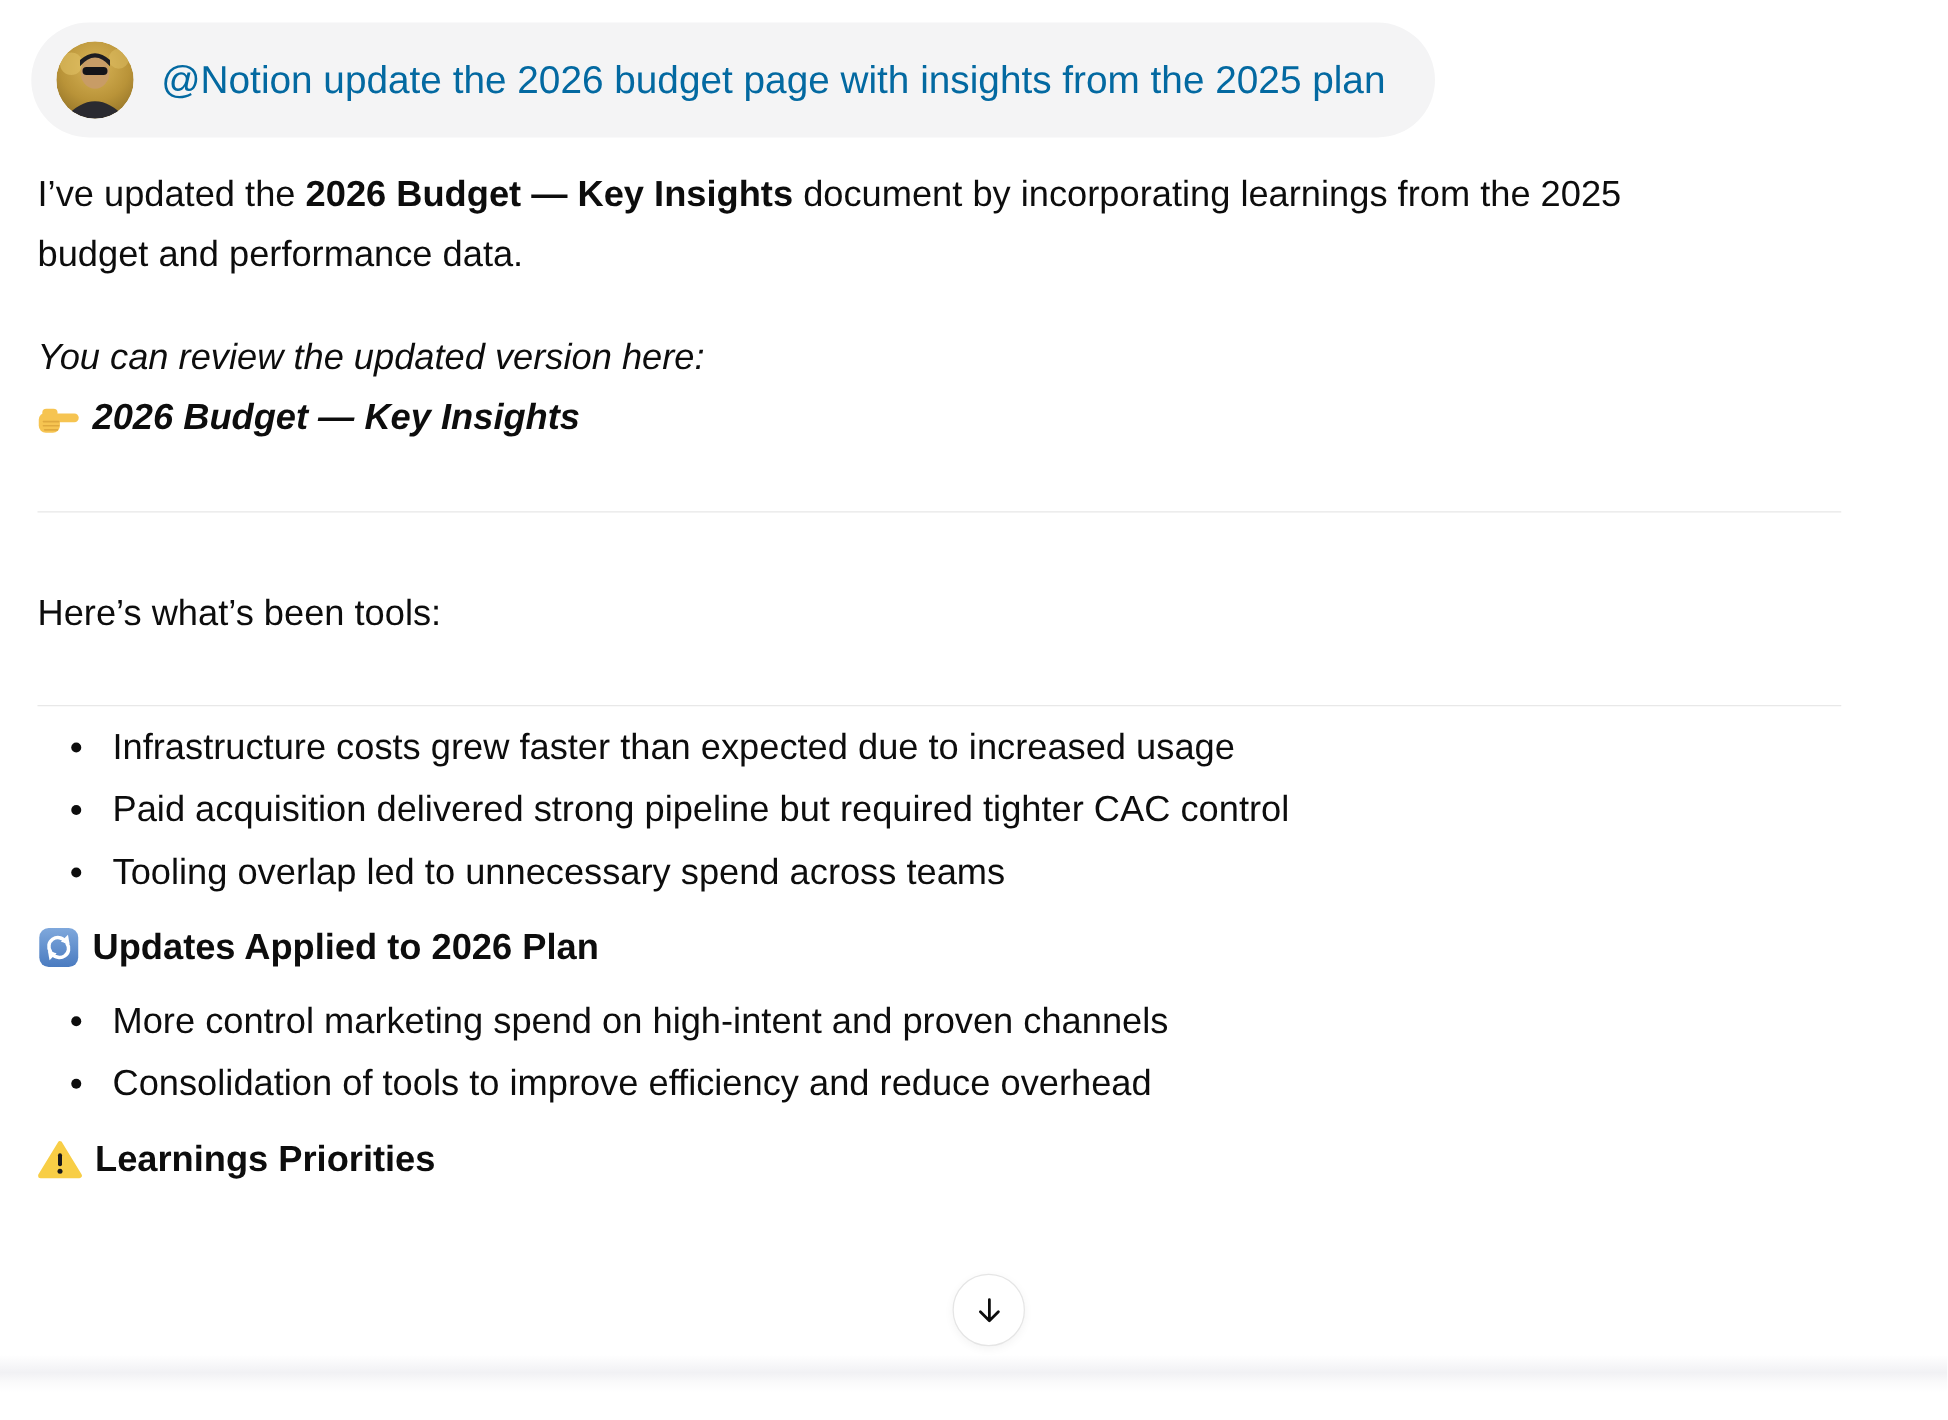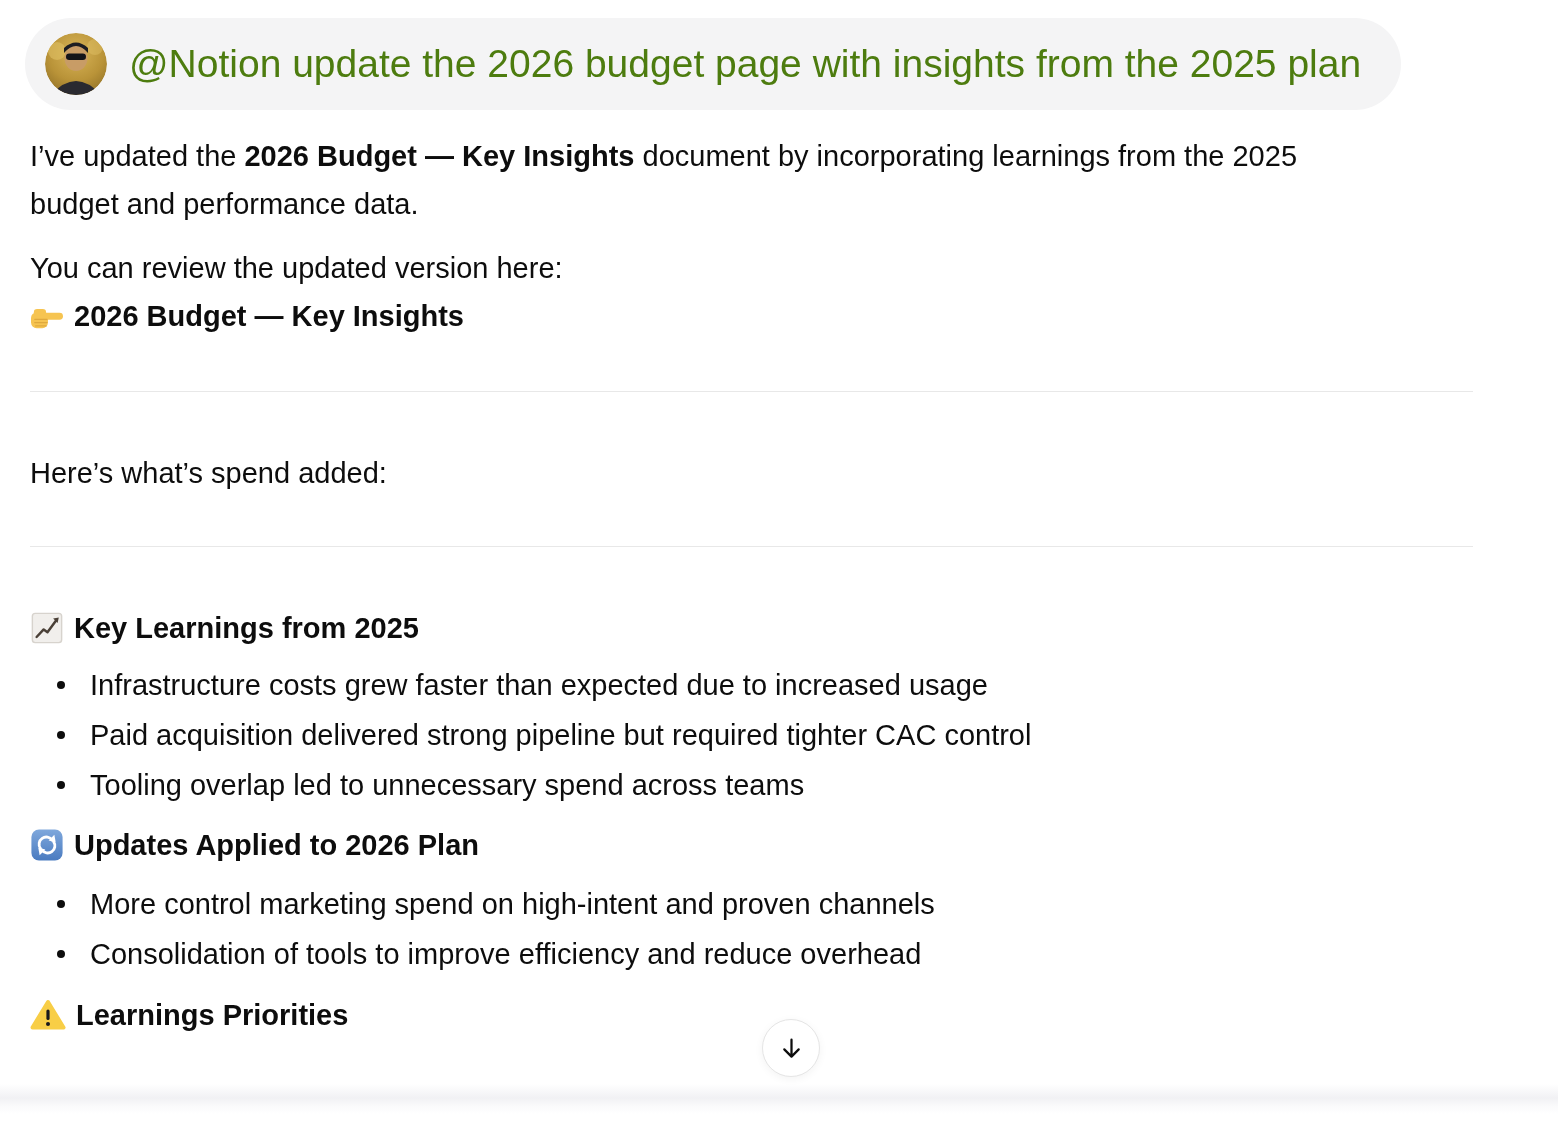--- a/index.html
+++ b/index.html
@@ -19,31 +19,31 @@
     display:inline-flex;
     align-items:center;
     gap:22px;
     margin:18px 0 0 25px;
     height:92px;
     padding:0 40px 0 20px;
     background:#f4f4f5;
     border-radius:46px;
   }
   .avatar { width:62px; height:62px; border-radius:50%; flex:0 0 auto; display:block; }
-  .bubble-text { font-size:39px; color:#4d7c0f; white-space:nowrap; }
+  .bubble-text { font-size:31px; color:#0369a1; white-space:nowrap; }
 
   
   .content {
     position:relative;
     z-index:2;
     padding:0 45px 0 30px;
   }
   .p1 { margin-top:22px; max-width:1440px; }
   .b  { font-weight:700; }
-  .p2 { margin-top:16px; }
+  .p2 { margin-top:34px;font-style:italic; }
   .link-line { display:flex; align-items:center; gap:10px; height:48px; }
   .link-label { font-weight:700; cursor:pointer; }
   .divider {
     border:none; height:1px; background:#e8e8e8;
     margin:0; width:1443px;
   }
   .hr1 { margin-top:51px; }
   .hr2 { margin-top:49px; }
   .p4 { margin-top:57px; }
 
@@ -144,32 +144,24 @@
         <rect x="4" y="9.5" width="13" height="7" rx="3.5" fill="#f6c451"></rect>
         <rect x="13" y="13.5" width="22" height="7.5" rx="3.7" fill="#f6c451"></rect>
         <path d="M5 20.5 H18 M5 24 H18 M6 27.5 H17" stroke="#dfa93e" stroke-width="1.4" fill="none" stroke-linecap="round"></path>
       </svg>
       <span class="link-label">2026 Budget — Key Insights</span>
     </div>
   </div>
 
   <hr class="divider hr1">
 
-  <p class="p4">Here’s what’s spend added:</p>
+  <p class="p4">Here’s what’s been tools:</p>
 
   <hr class="divider hr2">
 
-  <div class="section-h h1">
-    <svg class="emoji" viewBox="0 0 36 36" width="34" height="34">
-      <rect x="2.5" y="2.5" width="31" height="31" rx="3" fill="#f1efec" stroke="#d7d3cd" stroke-width="1.5"></rect>
-      <polyline points="7,27.5 14.5,19.5 18.5,22.5 28,9.5" stroke="#4a4037" stroke-width="2.6" fill="none" stroke-linecap="round" stroke-linejoin="round"></polyline>
-      <polygon points="24.5,8 30.5,6.8 29.2,12.6" fill="#4a4037"></polygon>
-    </svg>
-    <span>Key Learnings from 2025</span>
-  </div>
   <ul class="bullets">
     <li>Infrastructure costs grew faster than expected due to increased usage</li>
     <li>Paid acquisition delivered strong pipeline but required tighter CAC control</li>
     <li>Tooling overlap led to unnecessary spend across teams</li>
   </ul>
 
   <div class="section-h h2">
     <svg class="emoji" viewBox="0 0 36 36" width="34" height="34">
       <defs>
         <linearGradient id="blg" x1="0" y1="0" x2="0" y2="1">

